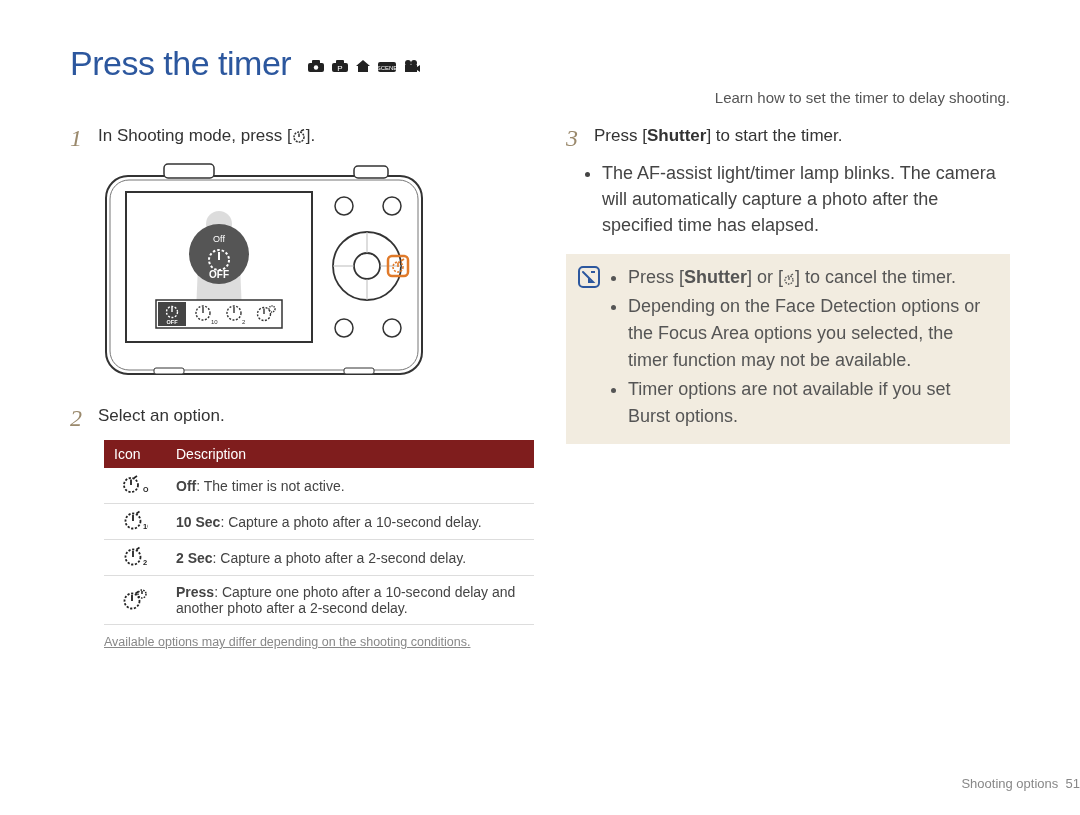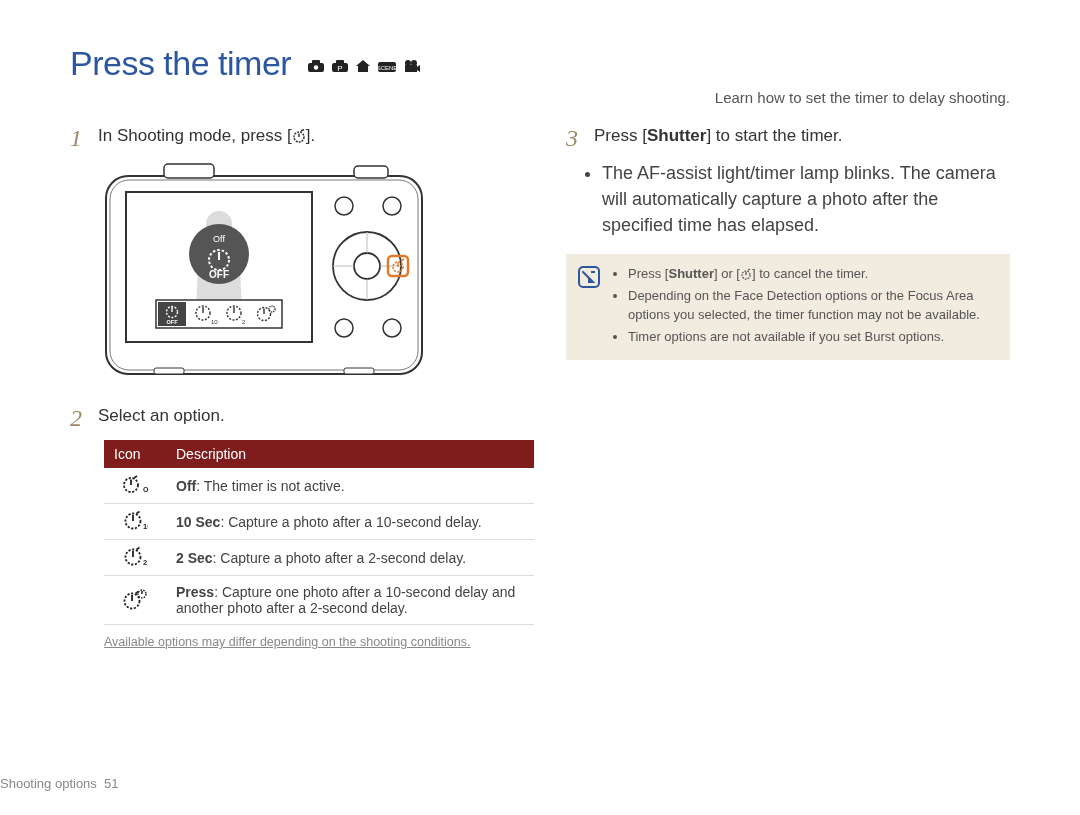--- a/index.html
+++ b/index.html
@@ -121,41 +121,41 @@
     color: #444;
     line-height: 1.45;
   }
   .sub-bullets li { margin-bottom: 2px; }
 
   .note-box {
     display: flex;
     gap: 10px;
     background: #f2ece0;
     padding: 10px 14px 12px 12px;
-    font-size: 13px;
+    font-size: 18px;
     color: #555;
     line-height: 1.5;
   }
   .note-box .note-icon {
     flex: 0 0 auto;
     width: 24px;
     padding-top: 2px;
   }
   .note-box ul {
     margin: 0;
     padding-left: 16px;
   }
   .note-box li { margin-bottom: 2px; }
 
   .page-footer {
     position: absolute;
     bottom: 24px;
     left: 0;
     width: 100%;
-    text-align: left;
+    text-align: right;
     font-size: 13px;
     color: #888;
   }
 
   
 </style>
 </head>
 <body>
 
 <div class="page">

